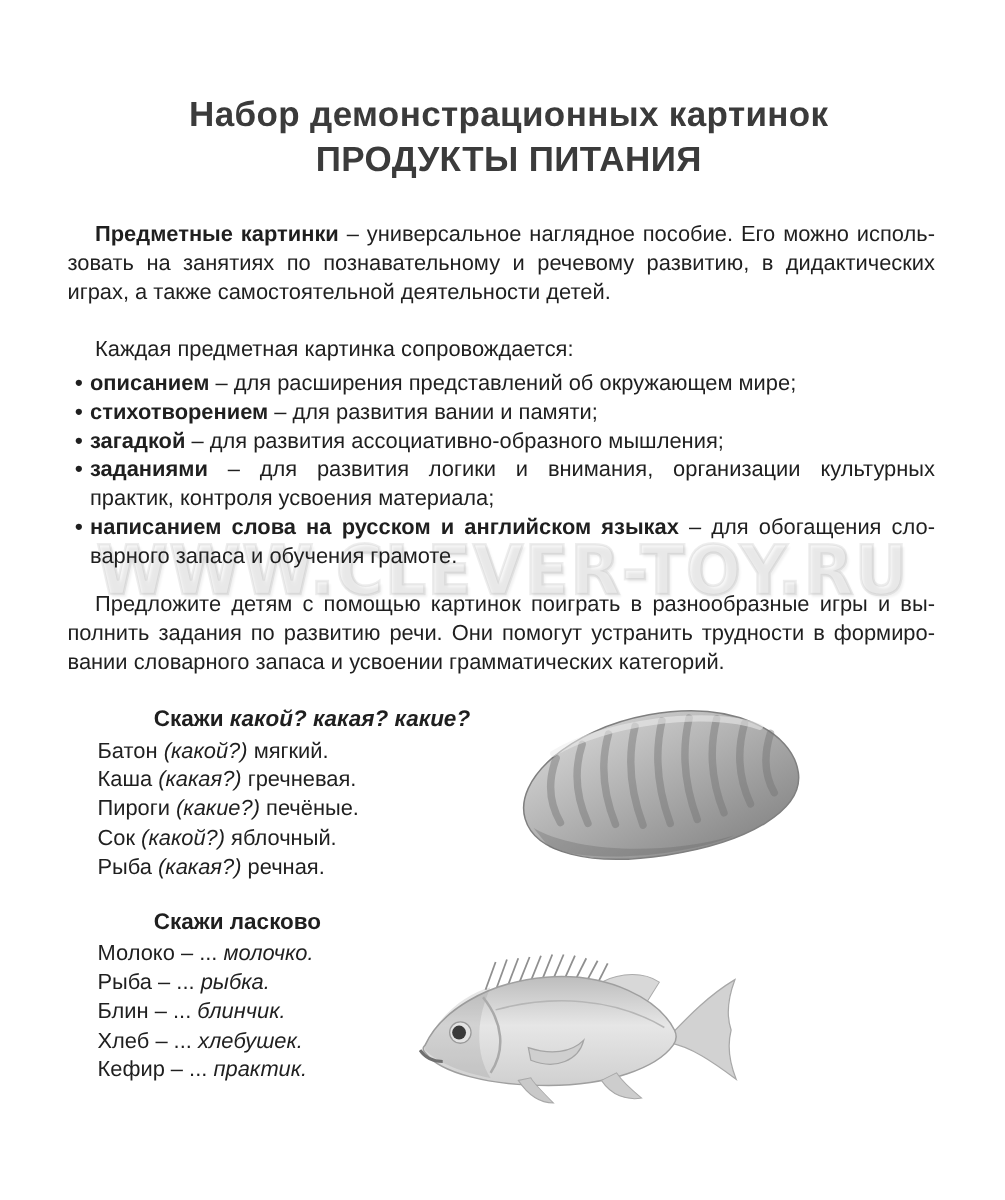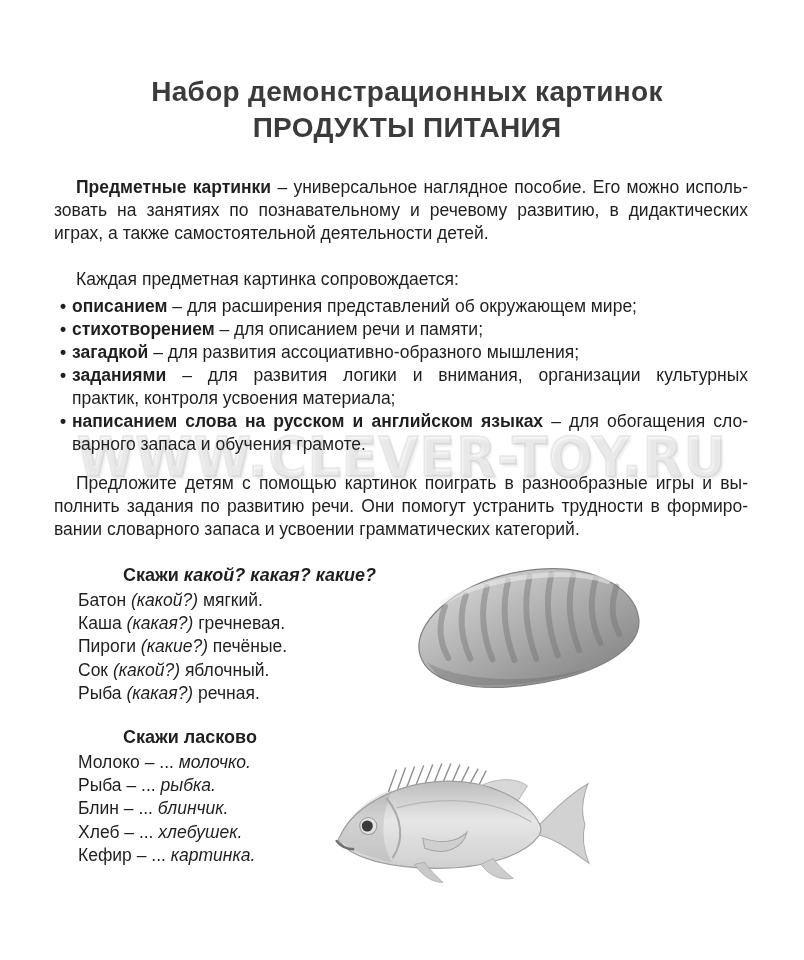--- a/index.html
+++ b/index.html
@@ -65,21 +65,21 @@
     <div class="bullets">
       <div class="bullet">
         <span class="dot">•</span>
         <div class="btext">
             <div class="line"><span class="b">описанием</span><span> – для расширения представлений об окружающем мире;</span></div>
           </div>
       </div>
       <div class="bullet">
         <span class="dot">•</span>
         <div class="btext">
-            <div class="line"><span class="b">стихотворением</span><span> – для описанием речи и памяти;</span></div>
+            <div class="line"><span class="b">стихотворением</span><span> – для развития вании и памяти;</span></div>
           </div>
       </div>
       <div class="bullet">
         <span class="dot">•</span>
         <div class="btext">
             <div class="line"><span class="b">загадкой</span><span> – для развития ассоциативно-образного мышления;</span></div>
           </div>
       </div>
       <div class="bullet">
         <span class="dot">•</span>
@@ -114,21 +114,21 @@
         </div>
     </div>
 
     <div class="section s2">
       <div class="shead"><span class="b">Скажи ласково</span></div>
       <div class="slist">
           <div class="line"><span>Молоко – ... </span><span class="i">молочко.</span></div>
           <div class="line"><span>Рыба – ... </span><span class="i">рыбка.</span></div>
           <div class="line"><span>Блин – ... </span><span class="i">блинчик.</span></div>
           <div class="line"><span>Хлеб – ... </span><span class="i">хлебушек.</span></div>
-          <div class="line"><span>Кефир – ... </span><span class="i">картинка.</span></div>
+          <div class="line"><span>Кефир – ... </span><span class="i">практик.</span></div>
         </div>
     </div>
 
   </div>
 
   <div class="figure bread" aria-label="батон">
     <svg viewBox="0 0 250 140">
       <defs>
         <linearGradient id="gBread" x1="0" y1="0" x2="0.8" y2="1">
           <stop offset="0" stop-color="#dcdcdc"></stop>

